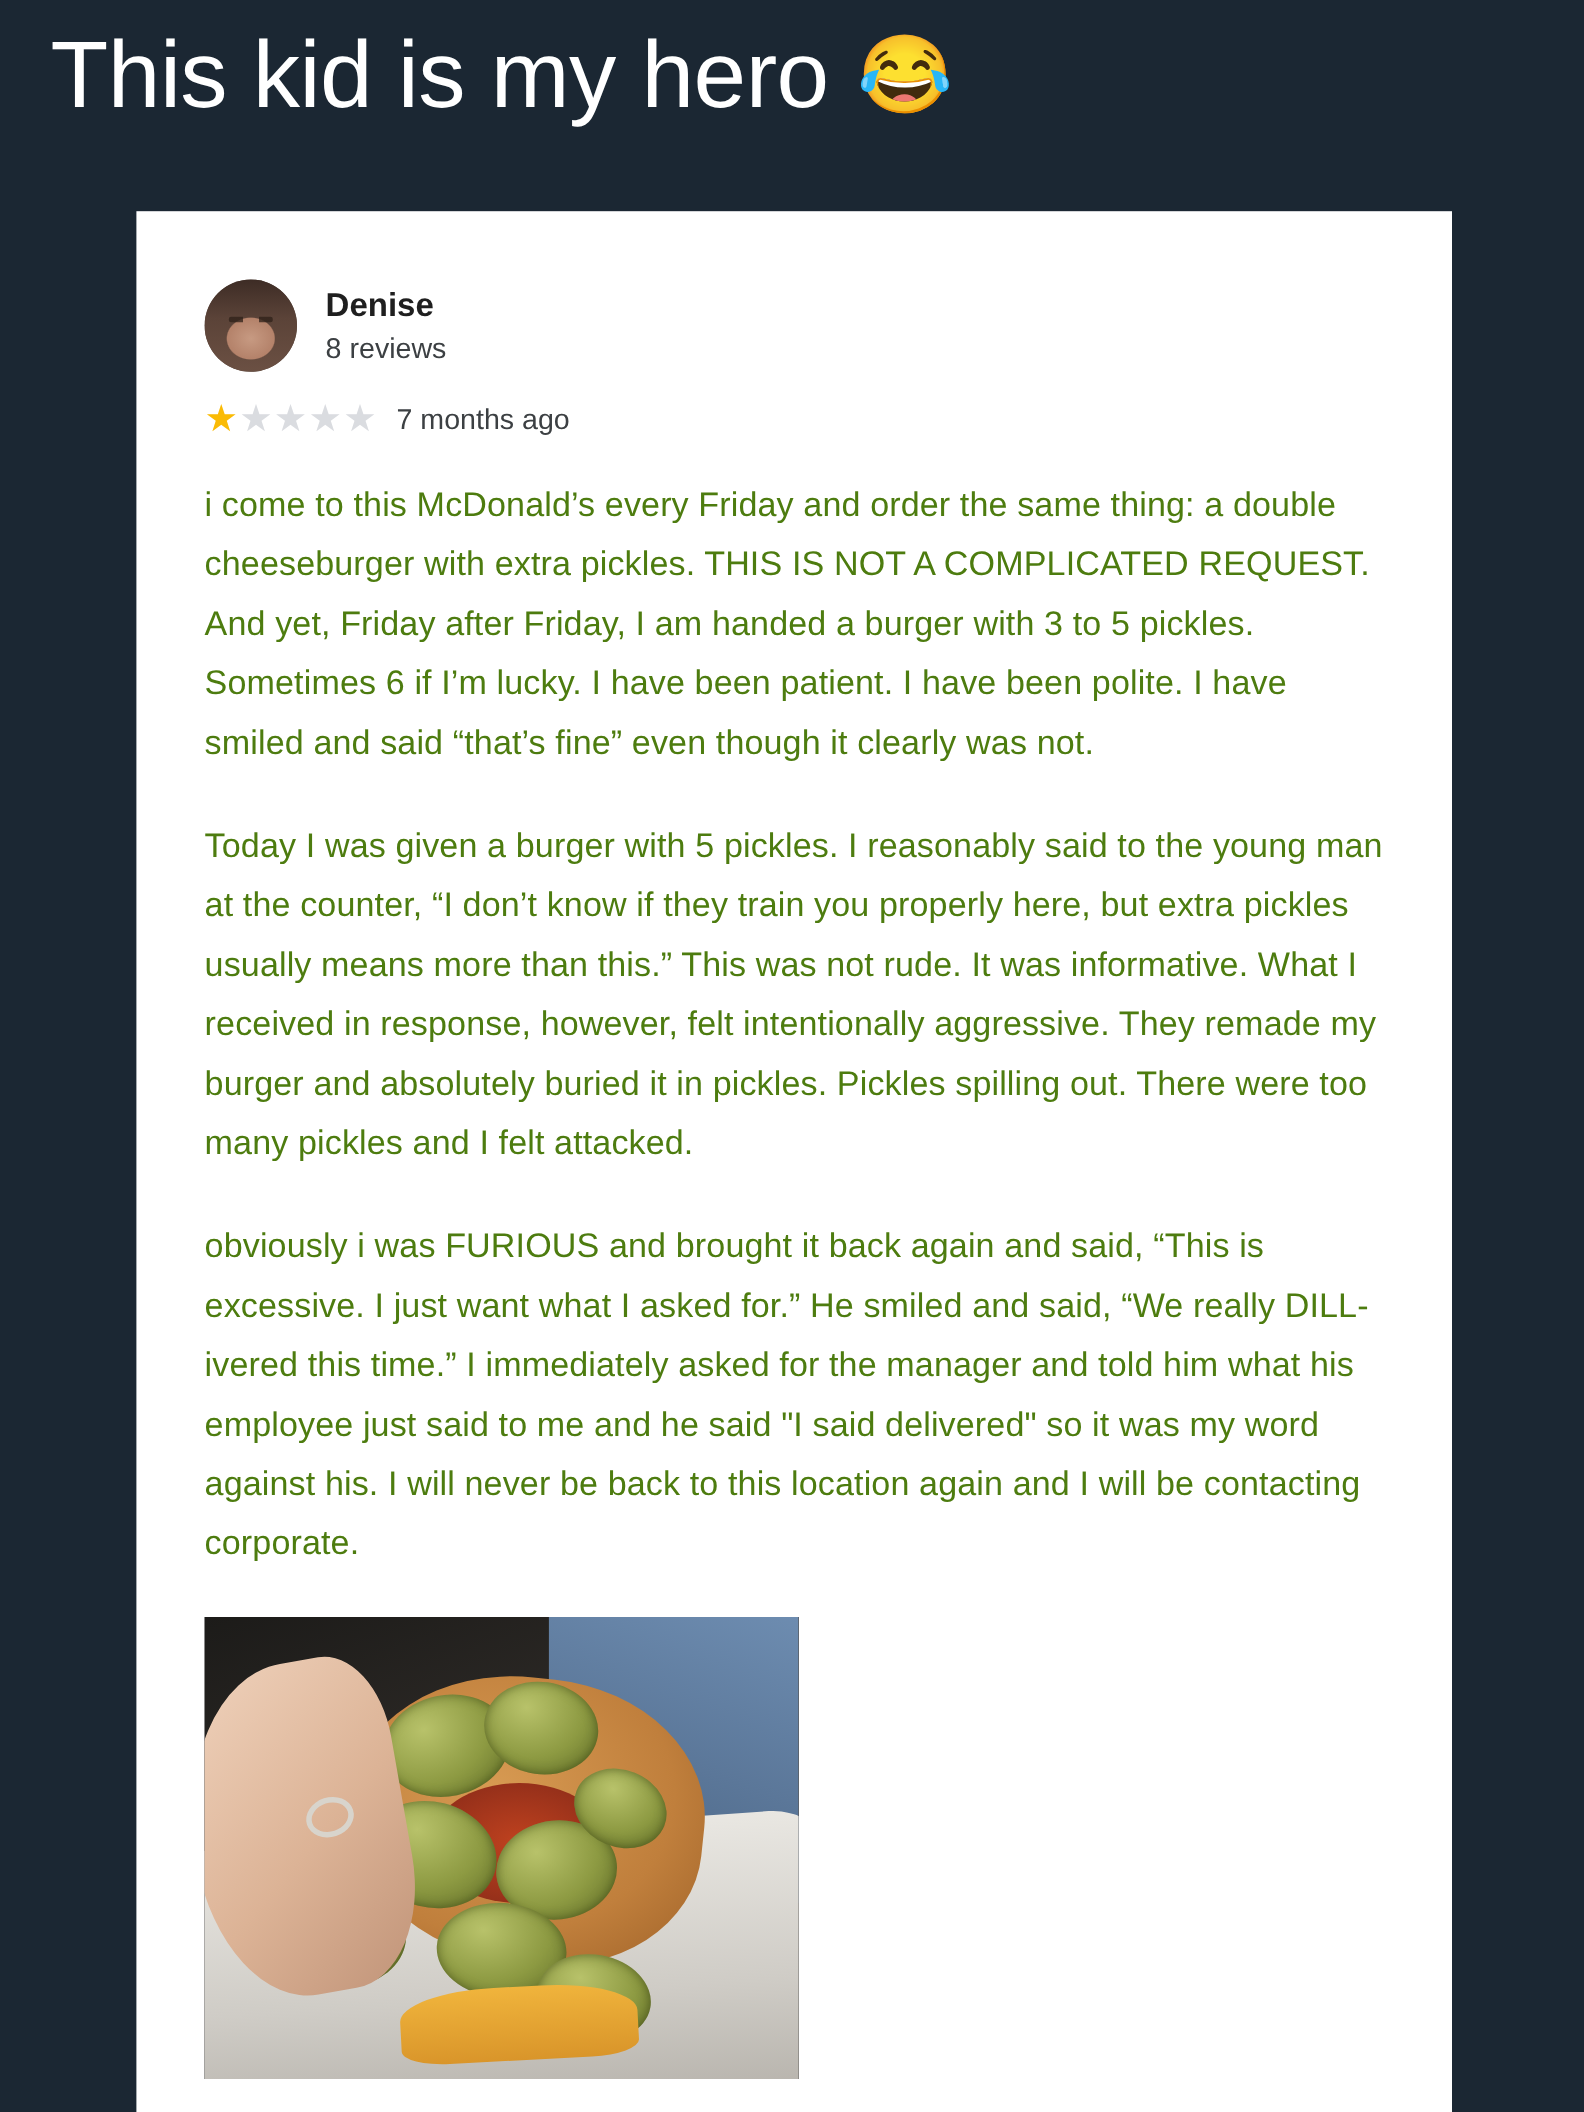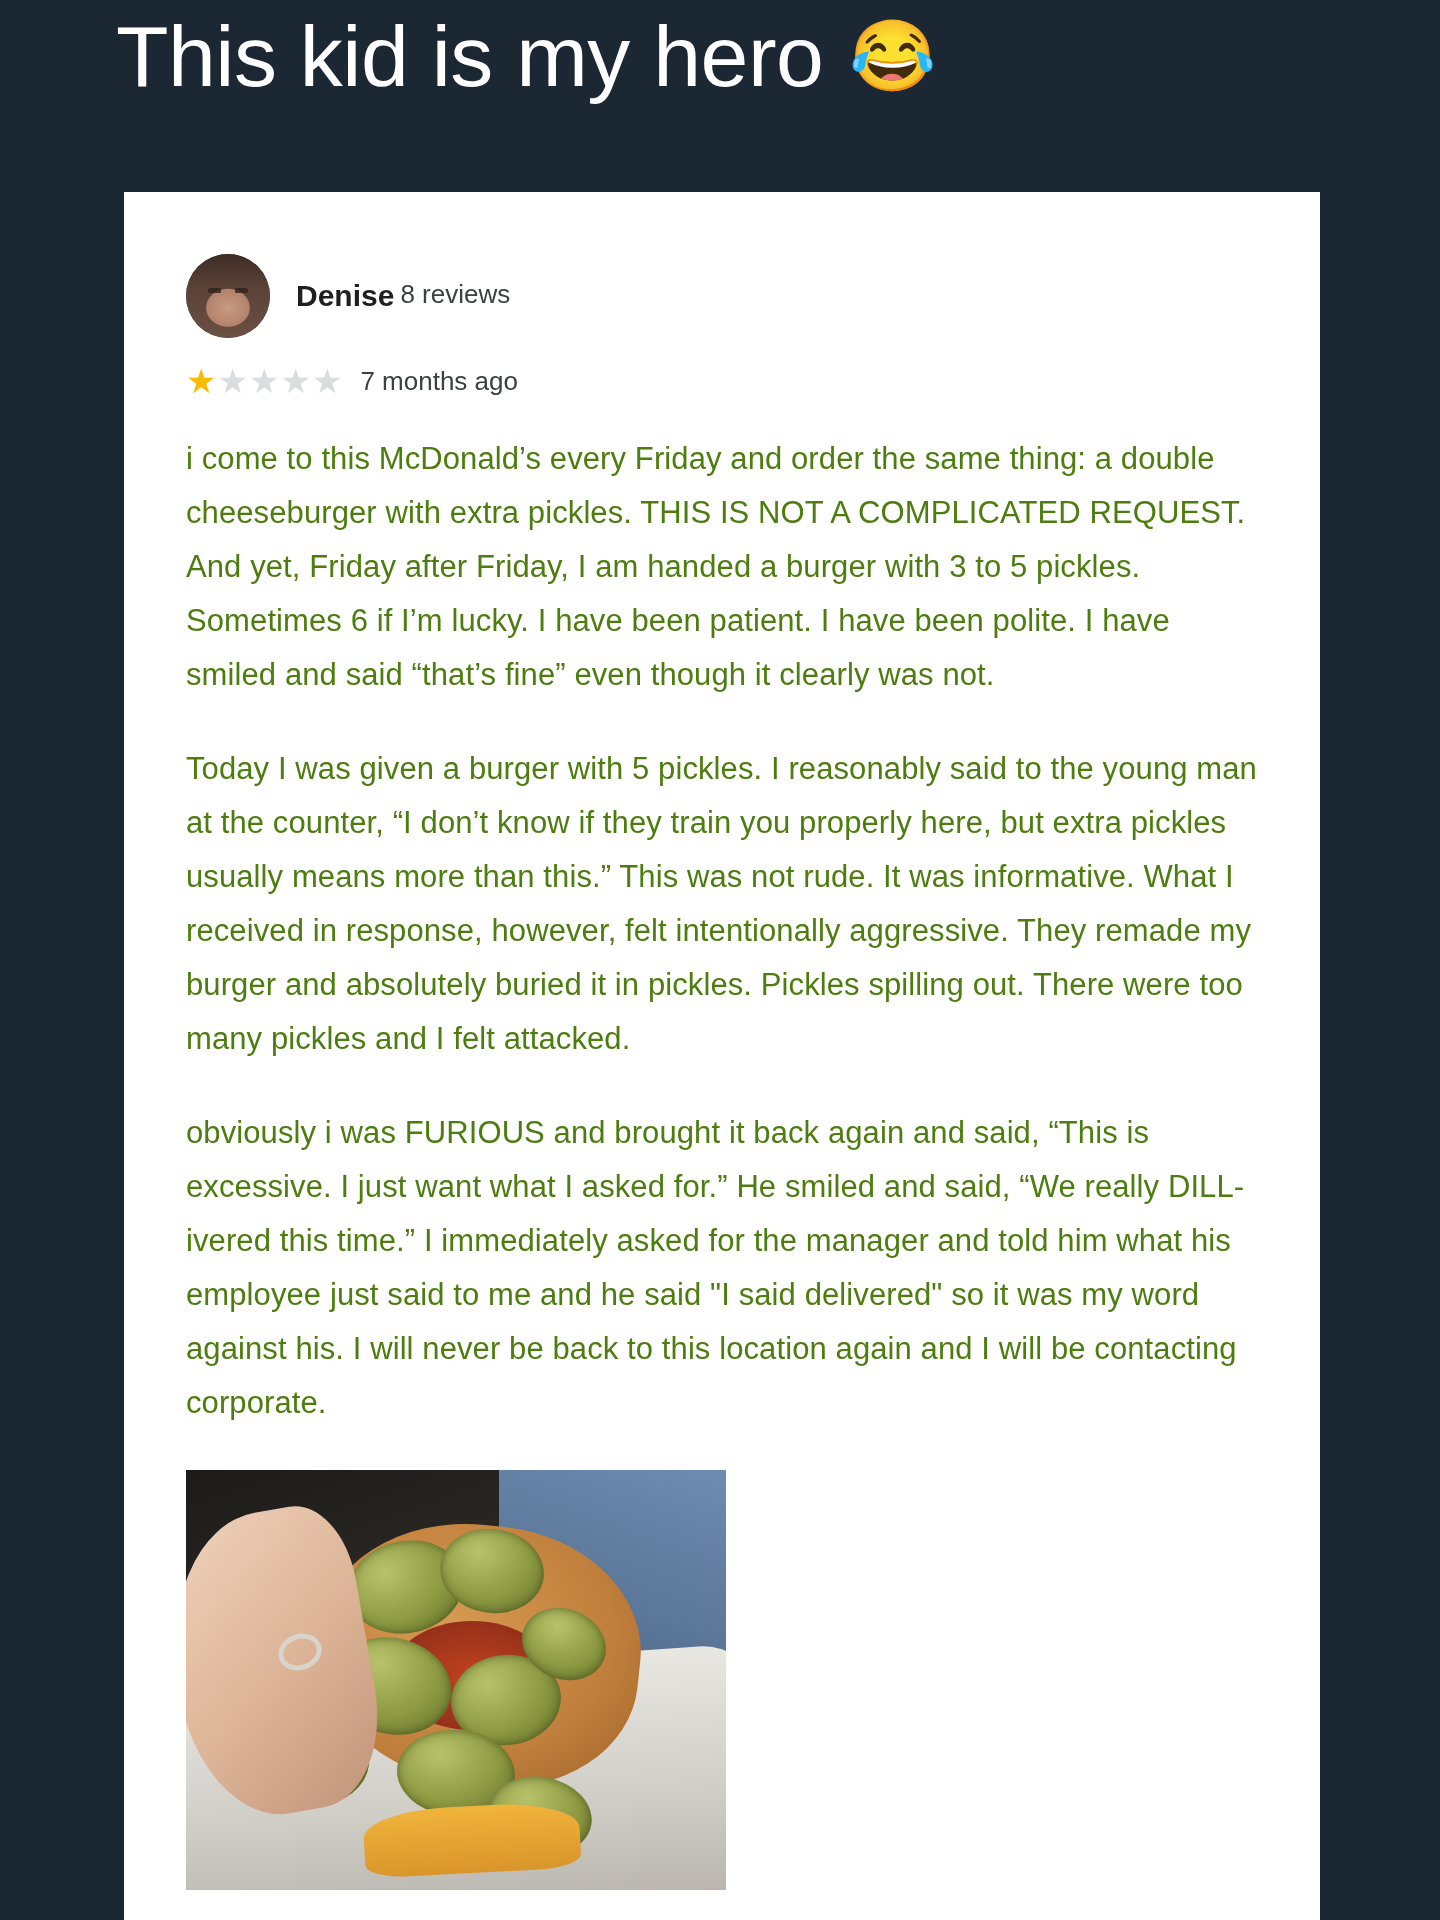--- a/index.html
+++ b/index.html
@@ -15,23 +15,23 @@
   }
   .screen {
     position: relative;
     width: 1440px;
     height: 1920px;
     background: #1b2733;
     box-sizing: border-box;
   }
   .caption {
     display: flex;
-    align-items: flex-start;
+    align-items: flex-end;
     justify-content: flex-start;
-    padding: 6px 0 0 116px;
+    padding: 6px 0 0 46px;
     height: 118px;
     box-sizing: border-box;
   }
   .caption-text {
     color: #ffffff;
     font-size: 86px;
     line-height: 100px;
     font-weight: 400;
     letter-spacing: -0.5px;
     white-space: nowrap;
@@ -79,21 +79,21 @@
     left: 26%;
     width: 48%;
     height: 5px;
     background:
       linear-gradient(90deg, #2e2018 0 32%, transparent 32% 68%, #2e2018 68% 100%);
     border-radius: 2px;
     opacity: .75;
   }
   .reviewer-meta {
     display: flex;
-    flex-direction: row;
+    flex-direction: column;
     justify-content: center;
     gap: 6px;
   }
   .reviewer-name {
     font-size: 30px;
     font-weight: bold;
     color: #1f1f1f;
     line-height: 34px;
   }
   .reviewer-count {

